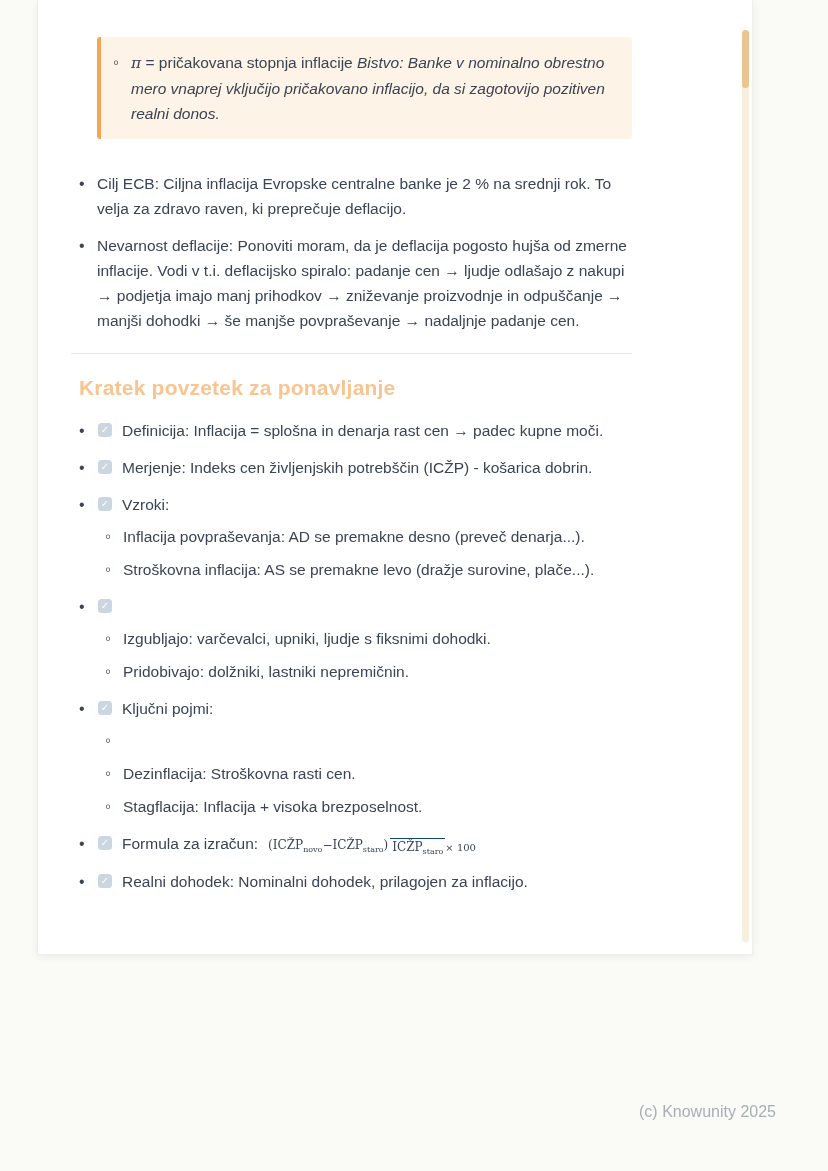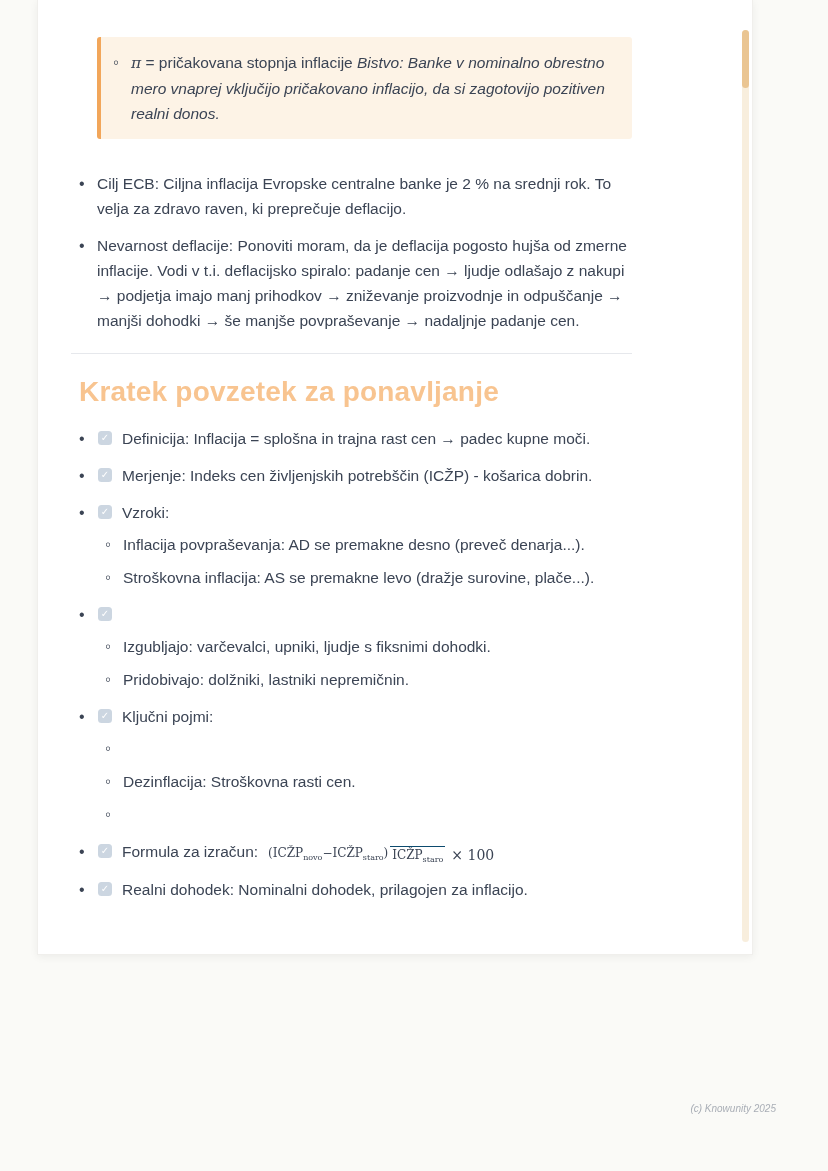--- a/index.html
+++ b/index.html
@@ -48,47 +48,47 @@
   .checkbox {
     flex:none; width:14px; height:14px;
     border-radius:3.5px; background:#ccd6e1;
     display:inline-flex; align-items:center; justify-content:center;
     margin:5px 10px 0 1px;
   }
   .check { color:#ffffff; font-size:10px; line-height:1; }
 
   .divider { border-top:1px solid #e6e8ec; margin:20px 0 0 -8px; }
   .summary-heading {
-    font-size:28px; font-weight:700; color:#f8c490;
+    font-size:21px; font-weight:700; color:#f8c490;
     margin:22px 0 18px 0; letter-spacing:0.2px;
   }
 
   
   .formula {
     font-family:"DejaVu Serif", serif;
     display:inline-flex; align-items:center;
     margin-left:8px; vertical-align:middle; transform:translateY(3px);
   }
   .frac { display:inline-flex; flex-direction:row; text-align:center; font-size:12px; line-height:1.2; }
   .num { padding:0 2px 1px; }
   .den { border-top:1px solid #0c4a6e; padding:1px 2px 0; }
   .formula sub { font-size:8px; }
-  .times { font-size:14px; margin-left:6px; }
+  .times { font-size:10px; }
 
   
   .scroll-track {
     position:absolute; right:3px; top:30px;
     width:7px; height:912px;
     background:#f8eedd; border-radius:4px;
   }
   .scroll-thumb { width:100%; height:58px; background:#eac592; border-radius:4px; }
 
   .footer {
     position:absolute; right:52px; top:1103px;
-    font-size:10px; color:#a9aeb6;font-style:italic;
+    font-size:16px; color:#a9aeb6;
   }
 </style>
 </head>
 <body>
 
 <div class="card">
   <div class="scroll-track">
     <div class="scroll-thumb"></div>
   </div>
 
@@ -121,21 +121,21 @@
     <h2 class="summary-heading">Kratek povzetek za ponavljanje</h2>
 
     <div>
 
       <div class="item">
         <div class="row">
           <span class="marker dot">•</span>
           <span class="checkbox">
               <span class="check">✓</span>
             </span>
-          <div class="li-text"><b>Definicija:</b><span> Inflacija = splošna in trajna rast cen → padec kupne moči.</span></div>
+          <div class="li-text"><b>Definicija:</b><span> Inflacija = splošna in denarja rast cen → padec kupne moči.</span></div>
         </div>
       </div>
 
       <div class="item">
         <div class="row">
           <span class="marker dot">•</span>
           <span class="checkbox">
               <span class="check">✓</span>
             </span>
           <div class="li-text"><b>Merjenje:</b><span> Indeks cen življenjskih potrebščin (ICŽP) - košarica dobrin.</span></div>
@@ -192,20 +192,21 @@
         <div class="sublist">
           <div class="row subitem">
             <span class="marker hollow">◦</span>
           </div>
           <div class="row subitem">
             <span class="marker hollow">◦</span>
             <div class="li-text"><b>Dezinflacija:</b><span> Stroškovna rasti cen.</span></div>
           </div>
           <div class="row subitem">
             <span class="marker hollow">◦</span>
+            <div class="li-text"><b>Stagflacija:</b><span> Inflacija + visoka brezposelnost.</span></div>
           </div>
         </div>
       </div>
 
       <div class="item">
         <div class="row">
           <span class="marker dot">•</span>
           <span class="checkbox">
               <span class="check">✓</span>
             </span>

